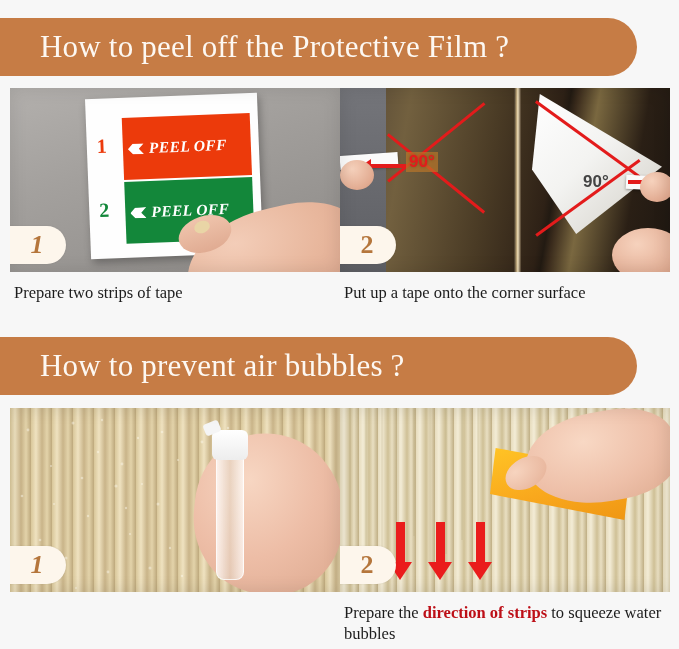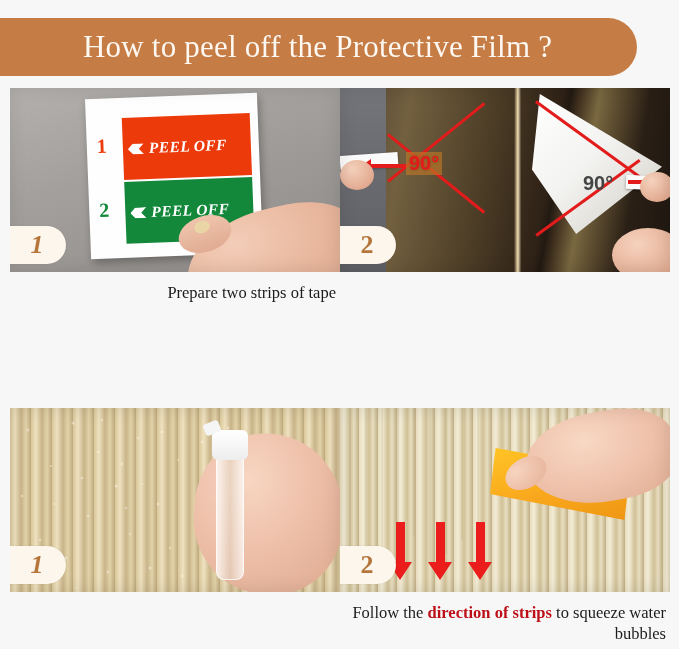--- a/index.html
+++ b/index.html
@@ -28,21 +28,20 @@
     align-items: center;
   }
   .banner-title {
     color: #fdf8f2;
     font-size: 31px;
     font-weight: 400;
     letter-spacing: 0.2px;
     padding-left: 40px;
     white-space: nowrap;
     font-family: "Liberation Serif", "DejaVu Serif", serif;
-    margin-left: 43px;
   }
   #banner-1 { top: 18px; }
   #banner-2 { top: 337px; }
 
   
   .panel {
     position: absolute;
     width: 330px;
     height: 184px;
     overflow: hidden;
@@ -78,21 +77,21 @@
     padding-left: 12px;
     line-height: 1;
     font-family: "Liberation Serif", "DejaVu Serif", serif;
   }
   .badge.upright span { font-style: normal; }
 
   
   .caption {
     position: absolute;
     width: 322px;
-    text-align: right;
+    text-align: left;
     font-size: 16.5px;
     line-height: 1.28;
     color: #1c1c1c;
     font-family: "Liberation Serif", "DejaVu Serif", serif;
   }
   .caption b { color: #bd0f17; font-weight: 700; }
   #cap-1 { left: 14px;  top: 282px; }
   #cap-2 { left: 344px; top: 282px; }
   #cap-3 { left: 8px;   top: 602px; width: 330px; }
   #cap-4 { left: 344px; top: 602px; }
@@ -173,21 +172,21 @@
     position: absolute; left: 0; top: 0; width: 46px; height: 100%;
     background: linear-gradient(180deg,#74757a,#5e5f64);
   }
   .p2-ang { position: absolute; background: #e31b1b; }
   .p2-tape {
     position: absolute; background: #fafafa;
     box-shadow: 0 1px 3px rgba(0,0,0,.4);
   }
   .p2-90 {
     position: absolute;
-    color: #e31b1b; font-weight: 700; font-size: 20px;
+    color: #e31b1b; font-weight: 700; font-size: 17px;
     font-family: "Liberation Sans","DejaVu Sans",sans-serif;
     text-shadow: 0 0 3px rgba(0,0,0,.25);
   }
   .p2-90.onwhite { color: #444; text-shadow: none; }
   .p2-arrow { position: absolute; height: 4px; background: #e31b1b; }
   .p2-arrow::after {
     content: ""; position: absolute; top: -5px;
     width: 0; height: 0;
     border-top: 7px solid transparent;
     border-bottom: 7px solid transparent;
@@ -355,21 +354,25 @@
 
       <div class="vignette"></div>
     </div>
 
     <div class="badge upright">
       <span>2</span>
     </div>
   </div>
 
   <div class="caption" id="cap-1">Prepare two strips of tape</div>
-
+  <div class="caption" id="cap-2">Put up a tape onto the corner surface</div>
+
+  <div class="banner" id="banner-2">
+    <div class="banner-title">How to prevent air bubbles ?</div>
+  </div>
 
   <div class="panel" id="panel-3">
     <div class="panel-inner">
       <div class="p3-bg"></div>
       <svg class="p3-dots" viewBox="0 0 330 184" preserveAspectRatio="none">
         <g fill="#fffdf4" opacity="0.75">
           <circle cx="18" cy="22" r="1.4"></circle>
             <circle cx="41" cy="58" r="1.1"></circle>
             <circle cx="63" cy="15" r="1.5"></circle>
           <circle cx="88" cy="44" r="1.2"></circle>
@@ -441,15 +444,15 @@
       <div class="p4-arrow" style="left:136px; top:114px; height:42px;"></div>
 
       <div class="vignette"></div>
     </div>
 
     <div class="badge upright">
       <span>2</span>
     </div>
   </div>
 
-  <div class="caption" id="cap-4"><span>Follow the </span><b>direction of strips</b><span> to squeeze water bubbles</span></div>
+  <div class="caption" id="cap-4"><span>Prepare the </span><b>direction of strips</b><span> to squeeze water bubbles</span></div>
 
 </div>
 
 </body></html>

